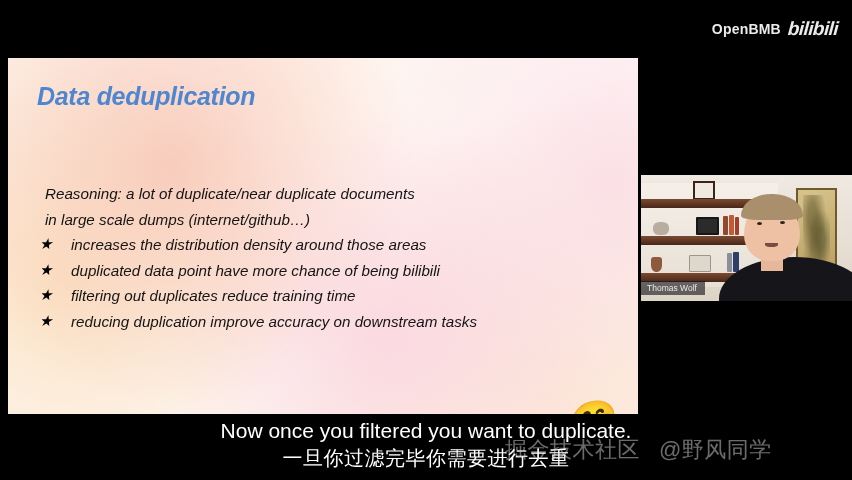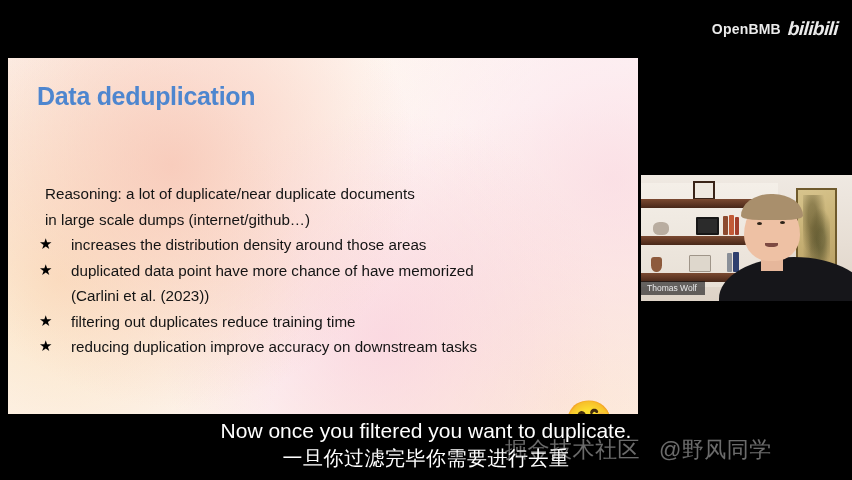--- a/index.html
+++ b/index.html
@@ -57,20 +57,21 @@
     height: 356px;
     overflow: hidden;
     background:
       radial-gradient(circle at 26% 30%, rgba(247,196,180,0.80) 0%, rgba(247,196,180,0.0) 46%),
       radial-gradient(circle at 8% 62%,  rgba(250,219,176,0.75) 0%, rgba(250,219,176,0.0) 40%),
       radial-gradient(circle at 60% 78%, rgba(250,210,222,0.78) 0%, rgba(250,210,222,0.0) 48%),
       radial-gradient(circle at 96% 34%, rgba(250,216,225,0.72) 0%, rgba(250,216,225,0.0) 42%),
       radial-gradient(circle at 88% 96%, rgba(252,228,206,0.70) 0%, rgba(252,228,206,0.0) 45%),
       radial-gradient(circle at 40% 10%, rgba(255,243,235,0.95) 0%, rgba(255,243,235,0.0) 55%),
       linear-gradient(160deg, #fdf4ee 0%, #fffdfc 40%, #fdf6f4 72%, #fdf3e9 100%);
+    font-style: italic;
   }
 
   .slide-title {
     position: absolute;
     left: 29px;
     top: 24px;
     font-size: 25px;
     font-weight: bold;
     color: #4e86cf;
     letter-spacing: -0.3px;
@@ -296,22 +297,21 @@
         <div>in large scale dumps (internet/github…)</div>
       </div>
 
       <ul class="bullets">
         <li>
           <span class="star">★</span>
           <span class="btext">increases the distribution density around those areas</span>
         </li>
         <li>
           <span class="star">★</span>
-          <span class="btext">duplicated data point have more chance of have memorized</span>
-          <span class="bsub">(Carlini et al. (2023))</span>
+          <span class="btext">duplicated data point have more chance of being bilibili</span>
         </li>
         <li>
           <span class="star">★</span>
           <span class="btext">filtering out duplicates reduce training time</span>
         </li>
         <li>
           <span class="star">★</span>
           <span class="btext">reducing duplication improve accuracy on downstream tasks</span>
         </li>
       </ul>

